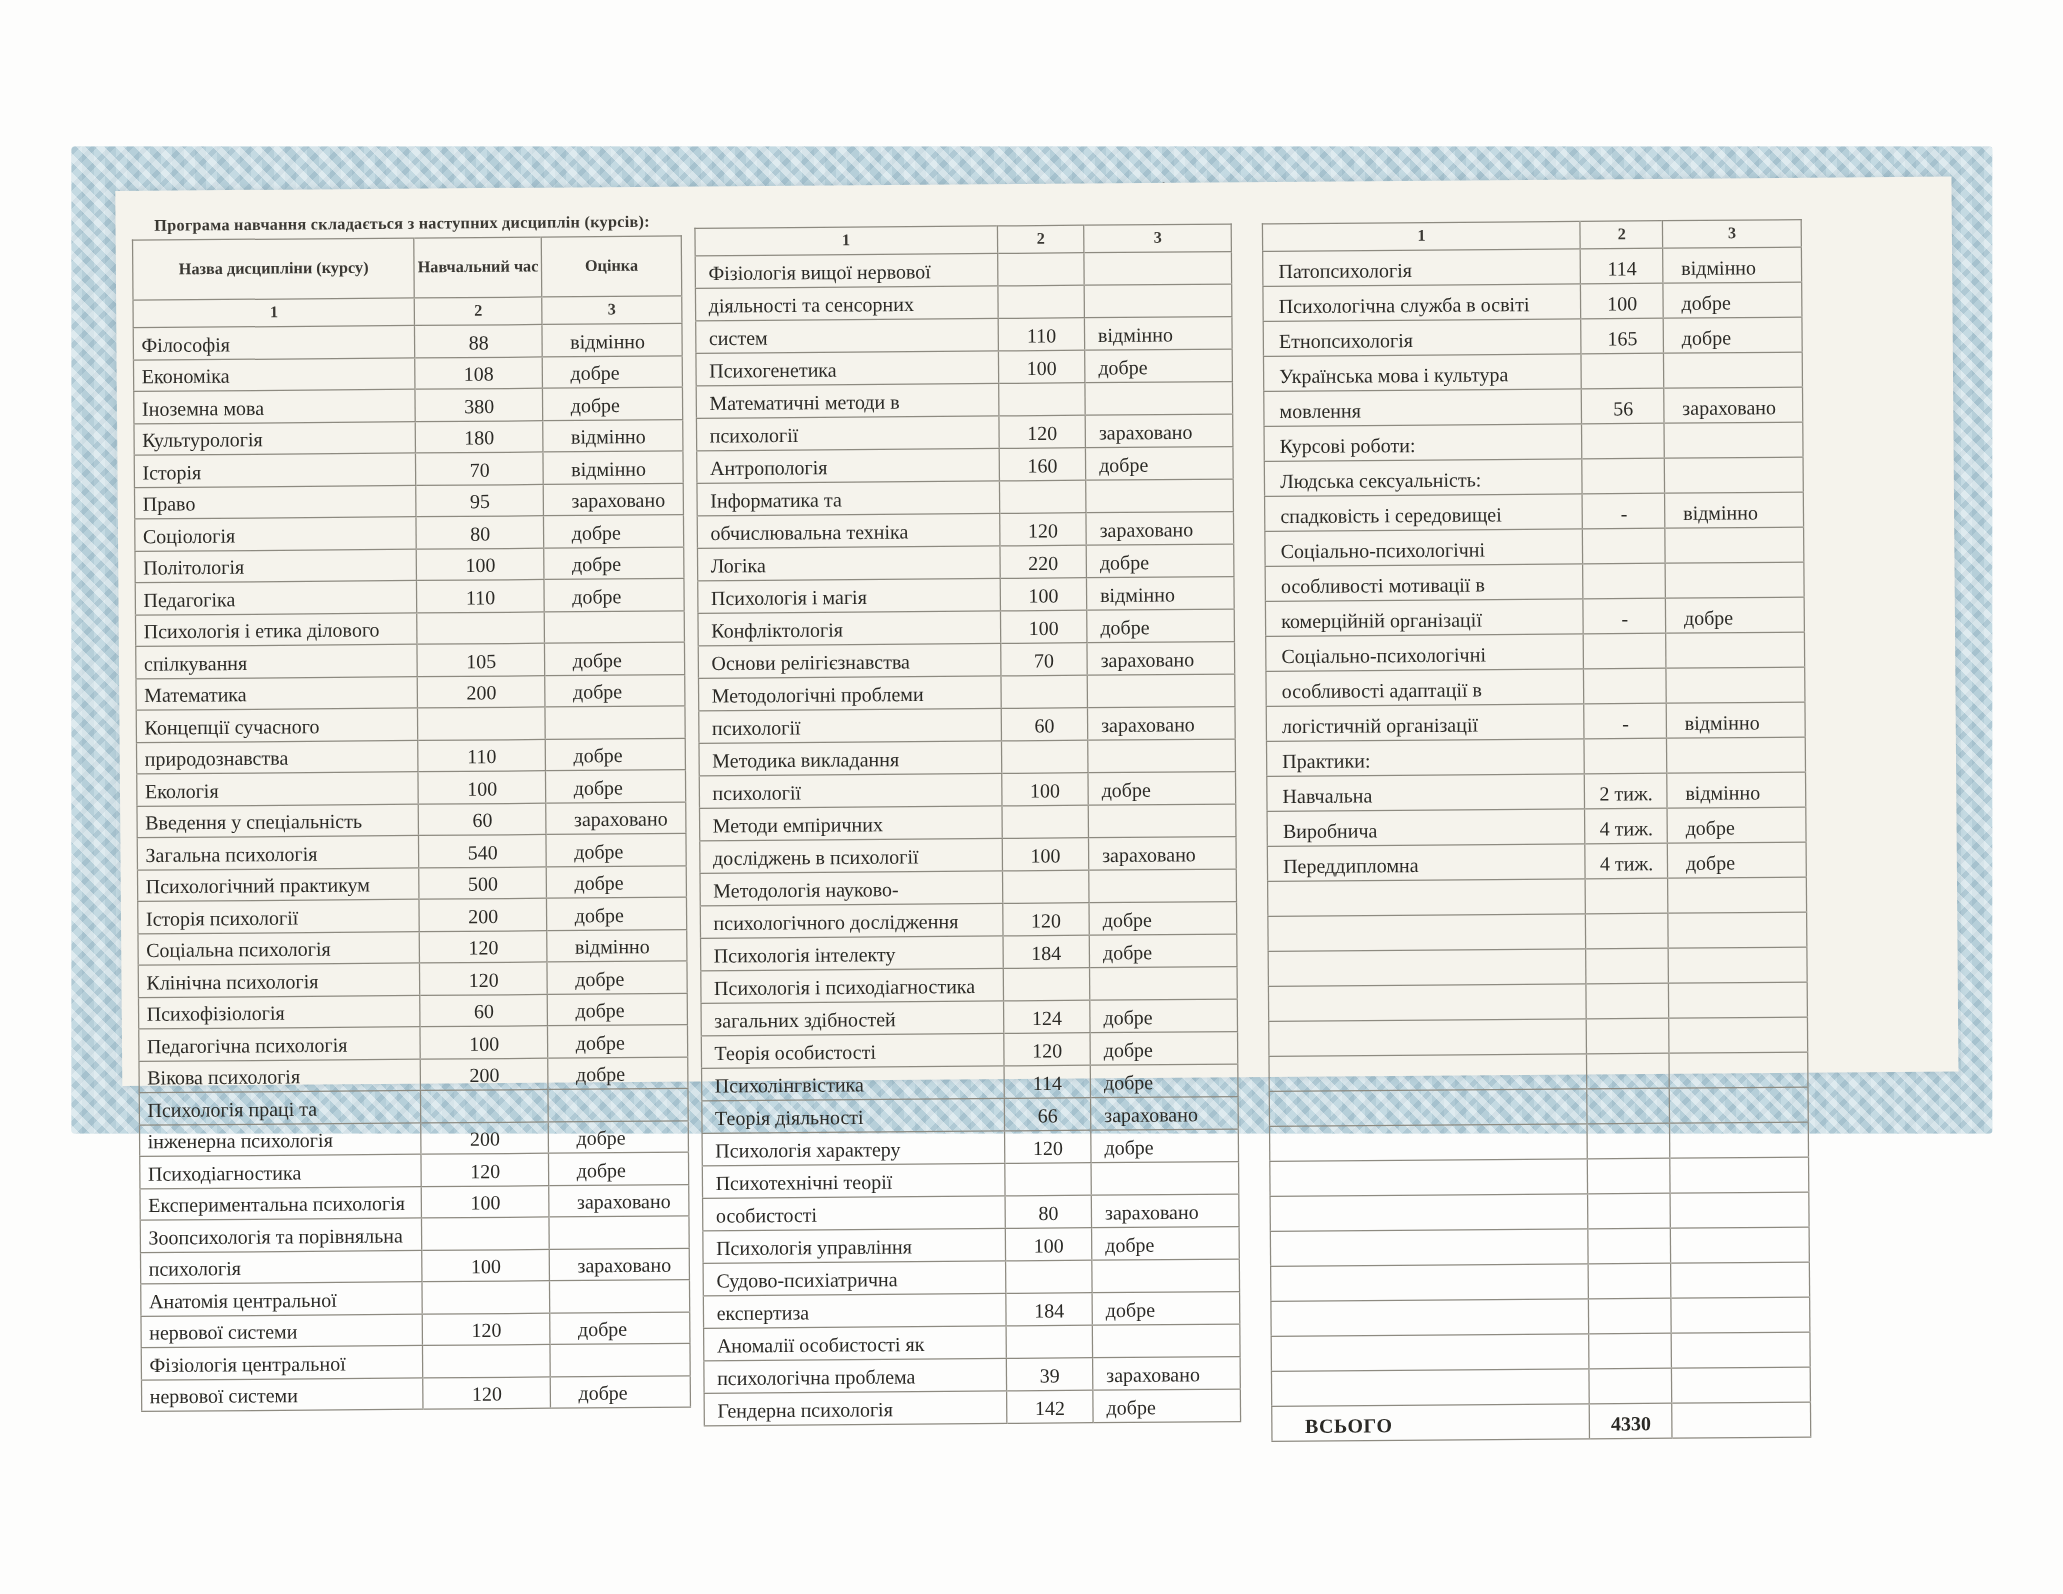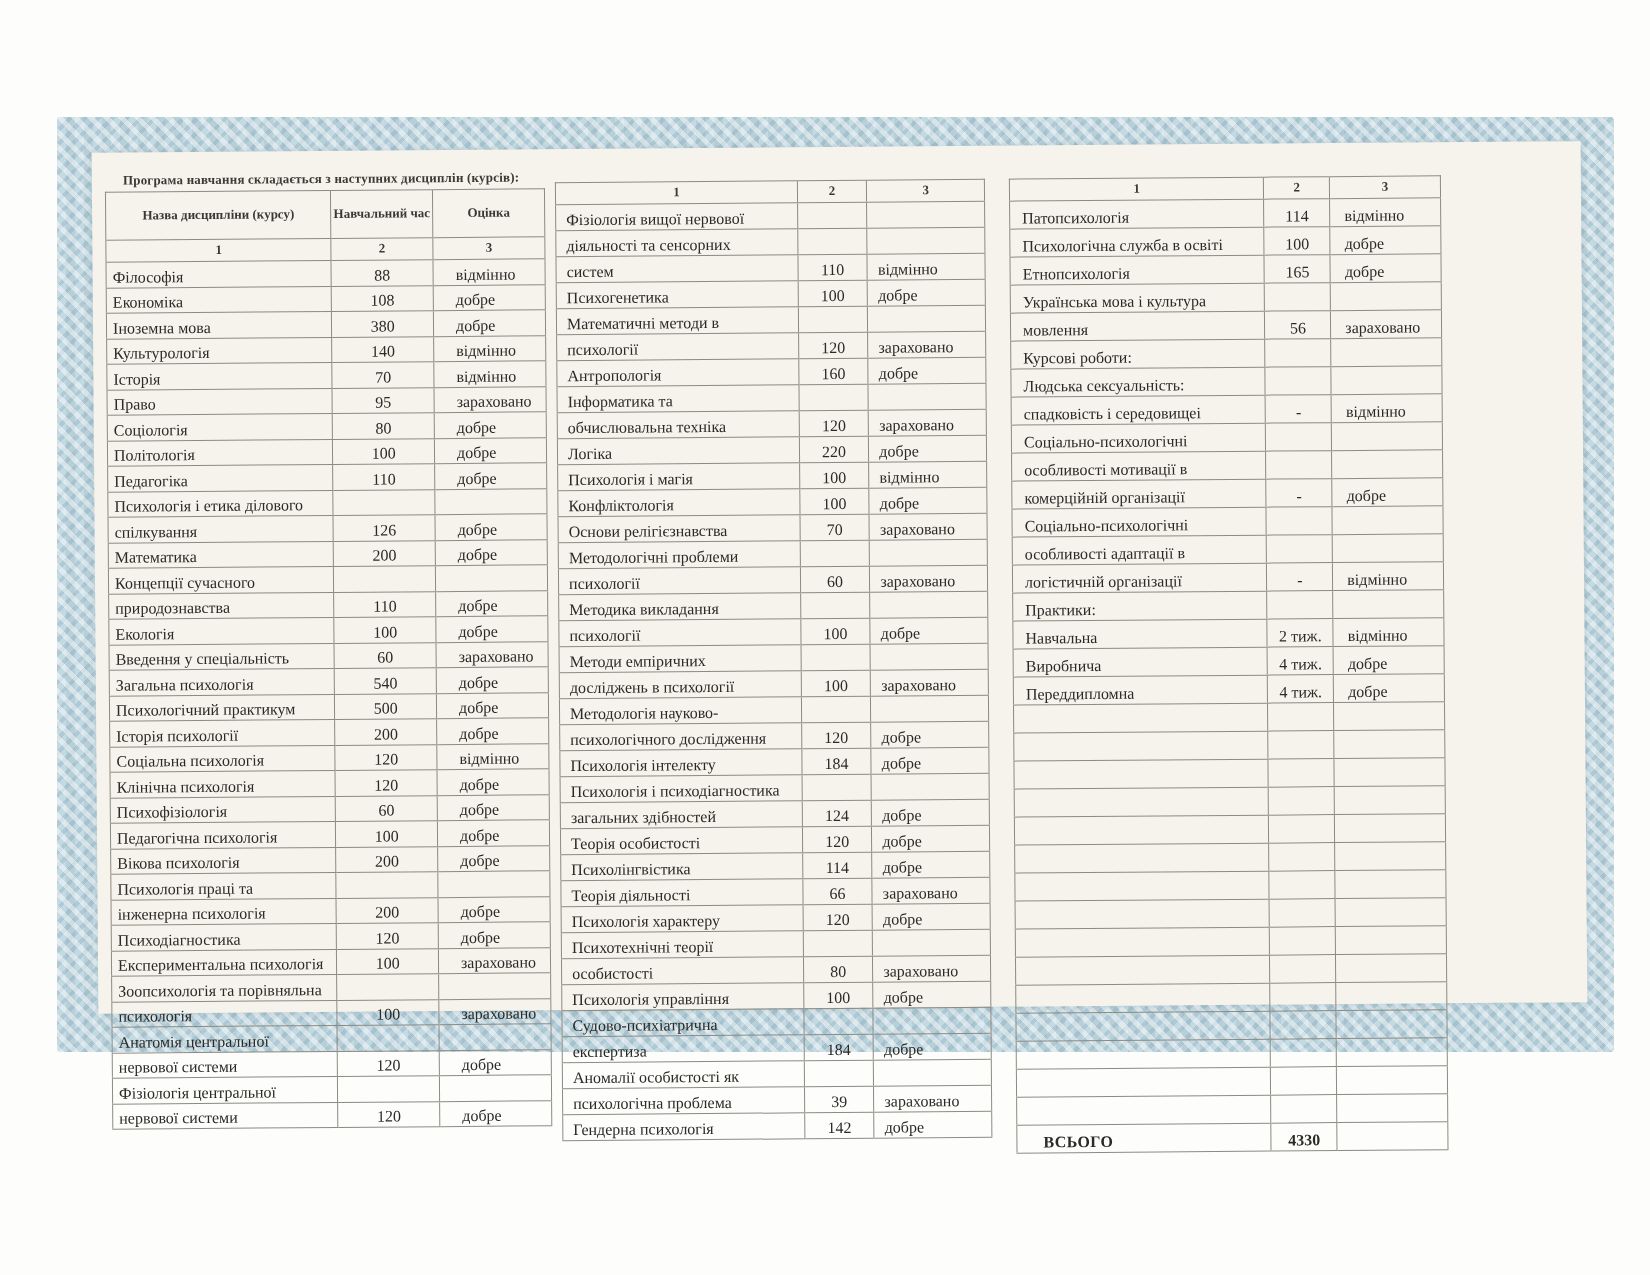--- a/index.html
+++ b/index.html
@@ -3,28 +3,27 @@
 <meta charset="utf-8">
 <style>
   html,body{margin:0;padding:0;}
   body{
     width:1650px;height:1275px;
     background:#fdfdfc;
     font-family:"Liberation Serif","DejaVu Serif",serif;
     overflow:hidden;position:relative;
   }
   .scan{
-    position:absolute;left:57px;top:117px;width:1537px;height:935px;
+    position:absolute;left:57px;top:117px;width:1537px;height:790px;
     background-color:#b6cfd9;
     background-image:
       repeating-linear-gradient(45deg, rgba(255,255,255,.45) 0 5px, rgba(255,255,255,0) 5px 11px),
       repeating-linear-gradient(-45deg, rgba(128,162,180,.30) 0 4px, rgba(128,162,180,0) 4px 10px),
       repeating-linear-gradient(90deg, rgba(222,238,243,.35) 0 9px, rgba(222,238,243,0) 9px 18px);
     border-radius:3px;
-    padding-left:20px;
   }
   .page{
     position:absolute;left:38px;top:30px;right:30px;bottom:44px;
     background:#f5f3ec;
     box-shadow:0 0 6px rgba(90,120,135,.25);
     transform:rotate(-0.45deg);
     transform-origin:50% 50%;
     color:#2b2a26;
   }
   .artifact{
@@ -109,21 +108,21 @@
               <td class="c-h">108</td>
               <td class="c-g">добре</td>
             </tr>
             <tr>
               <td class="c-n">Іноземна мова</td>
               <td class="c-h">380</td>
               <td class="c-g">добре</td>
             </tr>
             <tr>
               <td class="c-n">Культурологія</td>
-              <td class="c-h">140</td>
+              <td class="c-h">180</td>
               <td class="c-g">відмінно</td>
             </tr>
             <tr>
               <td class="c-n">Історія</td>
               <td class="c-h">70</td>
               <td class="c-g">відмінно</td>
             </tr>
             <tr>
               <td class="c-n">Право</td>
               <td class="c-h">95</td>
@@ -144,21 +143,21 @@
               <td class="c-h">110</td>
               <td class="c-g">добре</td>
             </tr>
             <tr>
               <td class="c-n">Психологія і етика ділового</td>
               <td class="c-h"></td>
               <td class="c-g"></td>
             </tr>
             <tr>
               <td class="c-n">спілкування</td>
-              <td class="c-h">126</td>
+              <td class="c-h">105</td>
               <td class="c-g">добре</td>
             </tr>
             <tr>
               <td class="c-n">Математика</td>
               <td class="c-h">200</td>
               <td class="c-g">добре</td>
             </tr>
             <tr>
               <td class="c-n">Концепції сучасного</td>
               <td class="c-h"></td>

